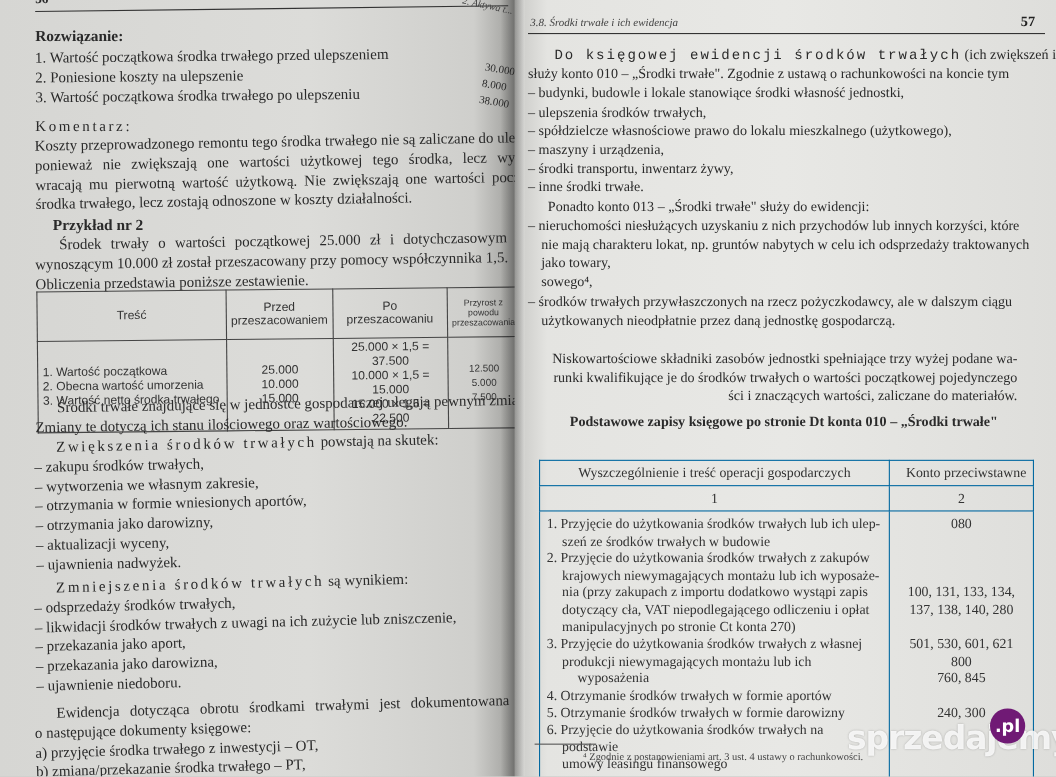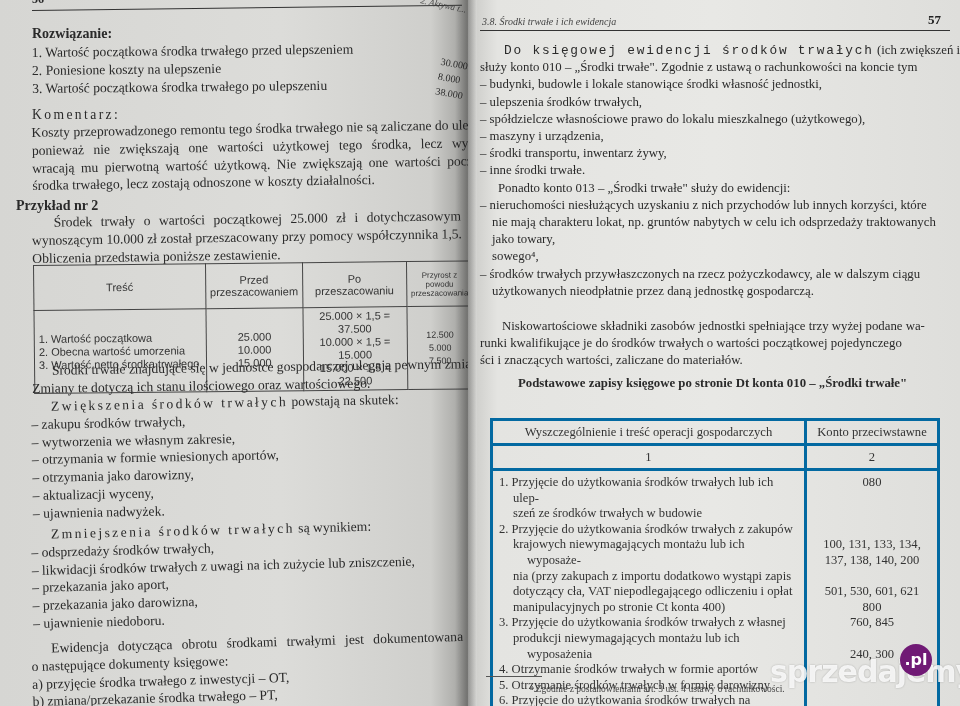--- a/index.html
+++ b/index.html
@@ -15,21 +15,21 @@
   .txt{font-size:13.6px;line-height:17.8px;}
   .h-bold{font-weight:bold;font-size:14px;}
   .spaced{letter-spacing:2.4px;}
   .list{list-style:none;margin:0;padding:0;}
   .list li{white-space:nowrap;}
   .list li::before{content:"– ";}
   table{border-collapse:collapse;}
   .t1{position:absolute;left:33px;top:265px;width:440px;font-family:"Liberation Sans","DejaVu Sans",sans-serif;font-size:11px;color:#333;border:1px solid #333;}
   .t1 td,.t1 th{border:1px solid #444;padding:2px 4px;font-weight:normal;vertical-align:middle;}
   .t2{position:absolute;left:490px;top:418px;width:450px;font-size:12.6px;color:#333;border:1px solid #444;}
-  .t2 td,.t2 th{border:3px solid #0369a1;padding:2px 6px;font-weight:normal;vertical-align:middle;margin-top:25px;}
+  .t2 td,.t2 th{border:1px solid #0369a1;padding:2px 6px;font-weight:normal;vertical-align:middle;margin-top:25px;}
   .t2 .ops{line-height:15.6px;}
   .t2 .ops div{padding-left:14px;text-indent:-14px;}
   .t2 .accts{text-align:center;line-height:15.6px;}
   .fn-line{position:absolute;left:486px;top:676px;width:56px;height:1px;background:#555;}
   .watermark{position:absolute;left:770px;top:654px;font-family:"DejaVu Sans",sans-serif;font-weight:bold;font-size:30px;color:rgba(255,255,255,.85);letter-spacing:-1px;text-shadow:0 0 2px rgba(0,0,0,.25);}
   .wm-dot{position:absolute;left:900px;top:644px;width:32px;height:32px;border-radius:50%;background:#701a75;color:#fff;font-family:"DejaVu Sans",sans-serif;font-weight:bold;font-size:16px;text-align:center;line-height:32px;}
 </style>
 </head>
 <body>
 
@@ -51,21 +51,21 @@
   </div>
 
   <div class="abs txt spaced" style="left:32px;top:106px;">Komentarz:</div>
   <div class="abs txt" style="left:32px;top:124px;transform:rotate(-1deg);transform-origin:left;">
     <div>Koszty przeprowadzonego remontu tego środka trwałego nie są zaliczane do ulepszeń,</div>
     <div style="word-spacing:6px;">ponieważ nie zwiększają one wartości użytkowej tego środka, lecz wyłącznie przy-</div>
     <div style="word-spacing:3px;">wracają mu pierwotną wartość użytkową. Nie zwiększają one wartości początkowej</div>
     <div>środka trwałego, lecz zostają odnoszone w koszty działalności.</div>
   </div>
 
-  <div class="abs h-bold" style="left:16px;top:198px;text-align:center;">Przykład nr 2</div>
+  <div class="abs h-bold" style="left:48px;top:198px;text-align:center;">Przykład nr 2</div>
   <div class="abs txt" style="left:32px;top:214px;transform:rotate(-.9deg);transform-origin:left;">
     <div style="padding-left:22px;word-spacing:5px;">Środek trwały o wartości początkowej 25.000 zł i dotychczasowym umorzeniu</div>
     <div>wynoszącym 10.000 zł został przeszacowany przy pomocy współczynnika 1,5.</div>
     <div>Obliczenia przedstawia poniższe zestawienie.</div>
   </div>
 
   <table class="t1" style="transform:rotate(-.6deg);transform-origin:left top;">
     <tbody>
         <tr>
       <th style="width:170px;height:40px;">Treść</th>
@@ -166,63 +166,63 @@
     </div>
     <div>
       <div style="padding-left:12px;">sowego⁴,</div>
     </div>
     <div>
       <div>– środków trwałych przywłaszczonych na rzecz pożyczkodawcy, ale w dalszym ciągu</div>
       <div style="padding-left:12px;">użytkowanych nieodpłatnie przez daną jednostkę gospodarczą.</div>
     </div>
   </div>
 
-  <div class="abs txt" style="left:12px;top:318px;font-size:12.8px;line-height:17.2px;">
+  <div class="abs txt" style="left:12px;top:318px;font-size:12.8px;line-height:17.2px;text-align:right;">
     <div style="padding-left:22px;">Niskowartościowe składniki zasobów jednostki spełniające trzy wyżej podane wa-</div>
     <div>runki kwalifikujące je do środków trwałych o wartości początkowej pojedynczego</div>
     <div>ści i znaczących wartości, zaliczane do materiałów.</div>
   </div>
 
   <div class="abs" style="left:50px;top:376px;font-weight:bold;font-size:12.8px;">Podstawowe zapisy księgowe po stronie Dt konta 010 – „Środki trwałe"</div>
 </div>
 
 <table class="t2">
   <tbody>
       <tr>
     <th style="height:18px;">Wyszczególnienie i treść operacji gospodarczych</th>
-    <th style="width:118px;">Konto przeciwstawne</th>
+    <th style="width:118px;text-align:right;">Konto przeciwstawne</th>
   </tr>
   <tr>
     <td style="text-align:center;height:18px;">1</td>
     <td style="text-align:center;">2</td>
   </tr>
   <tr>
     <td class="ops" style="padding-top:4px;padding-bottom:6px;">
       <div>1. Przyjęcie do użytkowania środków trwałych lub ich ulep-</div>
       <div style="padding-left:28px;">szeń ze środków trwałych w budowie</div>
       <div>2. Przyjęcie do użytkowania środków trwałych z zakupów</div>
       <div style="padding-left:28px;">krajowych niewymagających montażu lub ich wyposaże-</div>
       <div style="padding-left:28px;">nia (przy zakupach z importu dodatkowo wystąpi zapis</div>
       <div style="padding-left:28px;">dotyczący cła, VAT niepodlegającego odliczeniu i opłat</div>
-      <div style="padding-left:28px;">manipulacyjnych po stronie Ct konta 400)</div>
+      <div style="padding-left:28px;">manipulacyjnych po stronie Ct konta 270)</div>
       <div>3. Przyjęcie do użytkowania środków trwałych z własnej</div>
       <div style="padding-left:28px;">produkcji niewymagających montażu lub ich wyposażenia</div>
       <div>4. Otrzymanie środków trwałych w formie aportów</div>
       <div>5. Otrzymanie środków trwałych w formie darowizny</div>
       <div>6. Przyjęcie do użytkowania środków trwałych na podstawie</div>
       <div style="padding-left:28px;">umowy leasingu finansowego</div>
     </td>
     <td class="accts" style="vertical-align:top;padding-top:4px;">
       <div></div>
       <div>080</div>
       <div>&nbsp;</div>
       <div>&nbsp;</div>
       <div>&nbsp;</div>
       <div>100, 131, 133, 134,</div>
-      <div>137, 138, 140, 200</div>
+      <div>137, 138, 140, 280</div>
       <div>&nbsp;</div>
       <div>501, 530, 601, 621</div>
       <div>800</div>
       <div>760, 845</div>
       <div>&nbsp;</div>
       <div>240, 300</div>
     </td>
   </tr>
 </tbody>
   </table>

